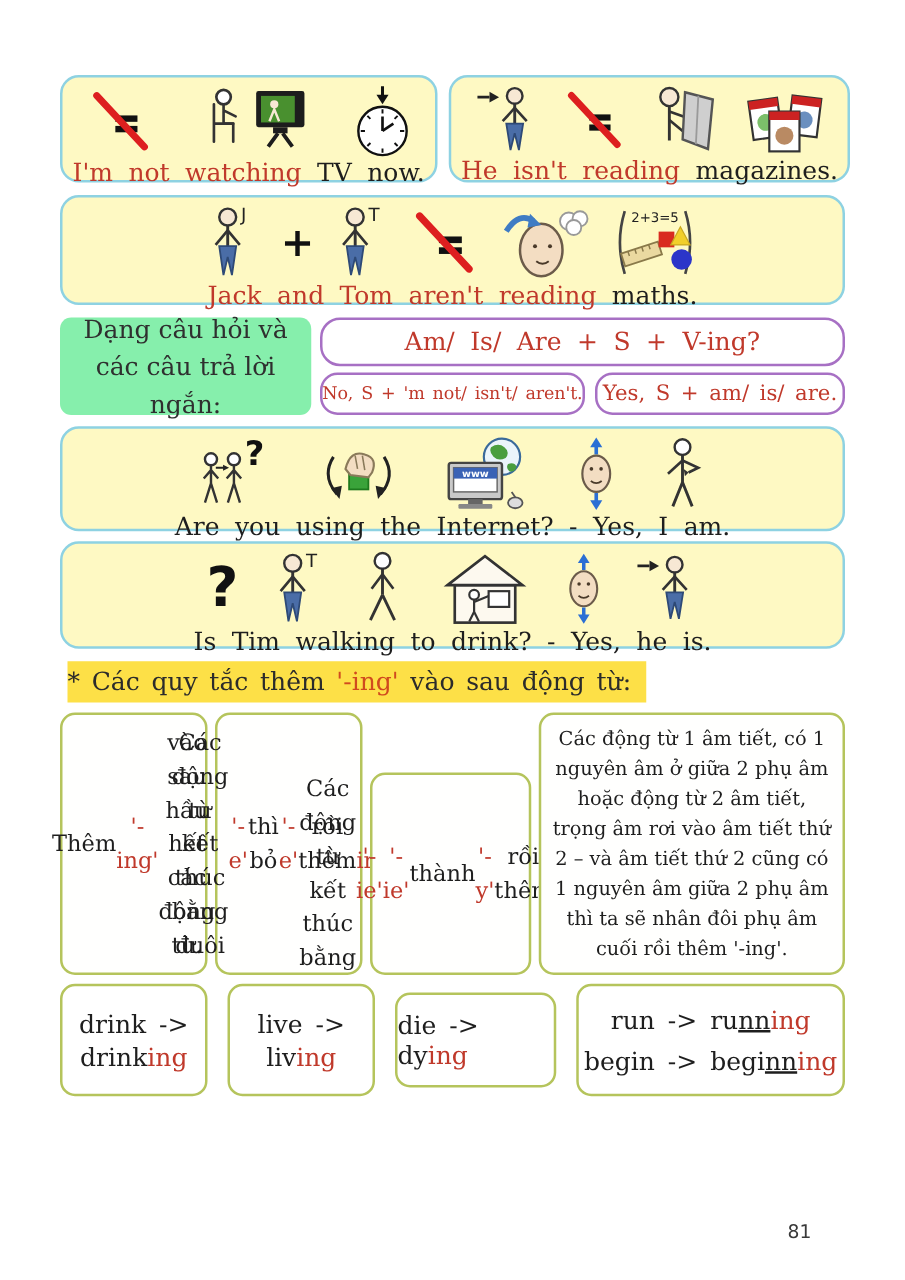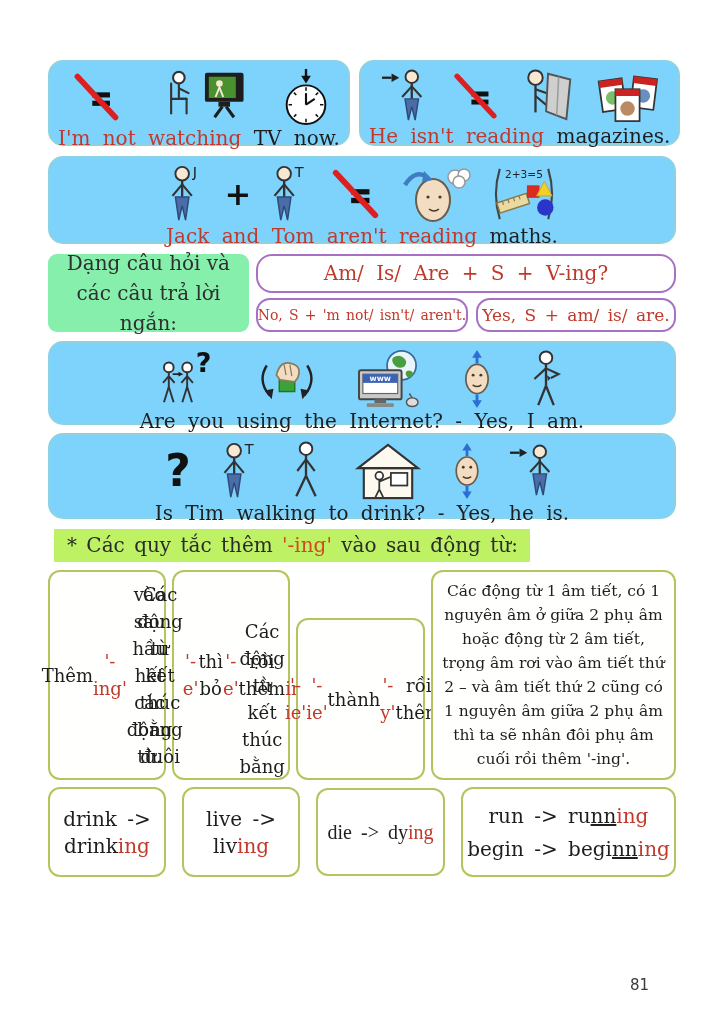--- a/index.html
+++ b/index.html
@@ -3,21 +3,21 @@
 <meta charset="utf-8">
 <style>
   * { margin:0; padding:0; box-sizing:border-box; }
   html,body { width:724px; height:1024px; background:#ffffff; }
   body { font-family:"DejaVu Serif","Liberation Serif",serif; color:#1e1e1e; position:relative; overflow:hidden; }
 
   .content { position:absolute; left:48px; top:60px; width:628px; }
 
   
   .srow { display:flex; gap:9px; margin-bottom:10px; }
-  .sbox { border:2px solid #8ed2e2; border-radius:15px; background:#7dd3fc;
+  .sbox { border:2px solid #8ed2e2; border-radius:15px; background:#fef9c3;
           display:flex; flex-direction:column; align-items:center;
           padding:6px 8px 5px; }
   .sbox .icons { flex:1; display:flex; align-items:center; justify-content:center; }
   .sentence { font-size:20px; word-spacing:6px; text-align:center; line-height:1.2; padding-bottom:1px; white-space:nowrap; }
   .h86 { height:86px; } .h88 { height:88px; } .h84 { height:84px; }
   .w320 { width:320px; } .grow { flex:1; }
 
   .plus-glyph { font-size:32px; font-weight:bold; color:#111; line-height:1; }
   .qmark-glyph { font-size:44px; font-weight:bold; color:#111; line-height:1; font-family:"DejaVu Sans",sans-serif; }
 
@@ -27,37 +27,37 @@
               display:flex; align-items:center; justify-content:center; text-align:center; line-height:1.5; padding:2px 6px; }
   .qa-right { flex:1; display:flex; flex-direction:column; gap:5px; }
   .formula { border:2px solid #a770c4; border-radius:16px; color:#c0392b; font-size:20px; word-spacing:6px;
              display:flex; align-items:center; justify-content:center; flex:1; white-space:nowrap; }
   .answers { display:flex; gap:8px; flex:1; }
   .ans { border:2px solid #a770c4; border-radius:14px; color:#c0392b; display:flex; align-items:center; justify-content:center; white-space:nowrap; }
   .ans.yes { width:200px; font-size:17px; word-spacing:3px; }
   .ans.no  { flex:1; font-size:14px; word-spacing:2px; letter-spacing:-0.1px; }
 
   
-  .heading { display:inline-block; background:#bef264; font-size:20px; color:#2b2b2b;
-             padding:4px 12px 5px 13px; margin:0 0 8px 6px; word-spacing:3px; }
+  .heading { display:inline-block; background:#fde047; font-size:20px; color:#2b2b2b;
+             padding:4px 12px 5px 0; margin:0 0 8px 6px; word-spacing:3px; }
 
   
   .rules { display:flex; gap:6px; height:210px; margin-bottom:7px; }
   .rule { border:2px solid #b5c45c; border-radius:12px; background:#fffffe; text-align:center;
           display:flex; align-items:center; justify-content:center; padding:6px; line-height:1.5; font-size:18px; }
   .rule.c1 { width:118px; } .rule.c2 { width:118px;text-align:center; } .rule.c3 { width:129px;margin-top:48px; }
   .rule.c4 { flex:1; font-size:15.5px; line-height:1.55; padding:6px 8px; }
 
   
   .examples { display:flex; gap:16px; height:90px; align-items:center; }
   .ex { border:2px solid #b5c45c; border-radius:12px; background:#fff; height:90px;
         display:flex; flex-direction:column; align-items:center; justify-content:center;
         font-size:20px; word-spacing:4px; gap:3px; }
   .ex.c1 { width:118px; } .ex.c2 { width:118px; }
-  .ex.c3 { width:129px; height:88px;font-family:Liberation Serif, serif; } .ex.c4 { flex:1; gap:9px; }
+  .ex.c3 { width:129px; height:76px; } .ex.c4 { flex:1; gap:9px; }
 
   .pagenum { position:absolute; left:630px; top:976px; font-size:15px; color:#3a3a3a;
              font-family:"DejaVu Sans","Liberation Sans",sans-serif; }
 
   svg { display:block; }
   svg text { font-family:"DejaVu Sans","Liberation Sans",sans-serif; }
 </style>
 </head>
 <body>
 

